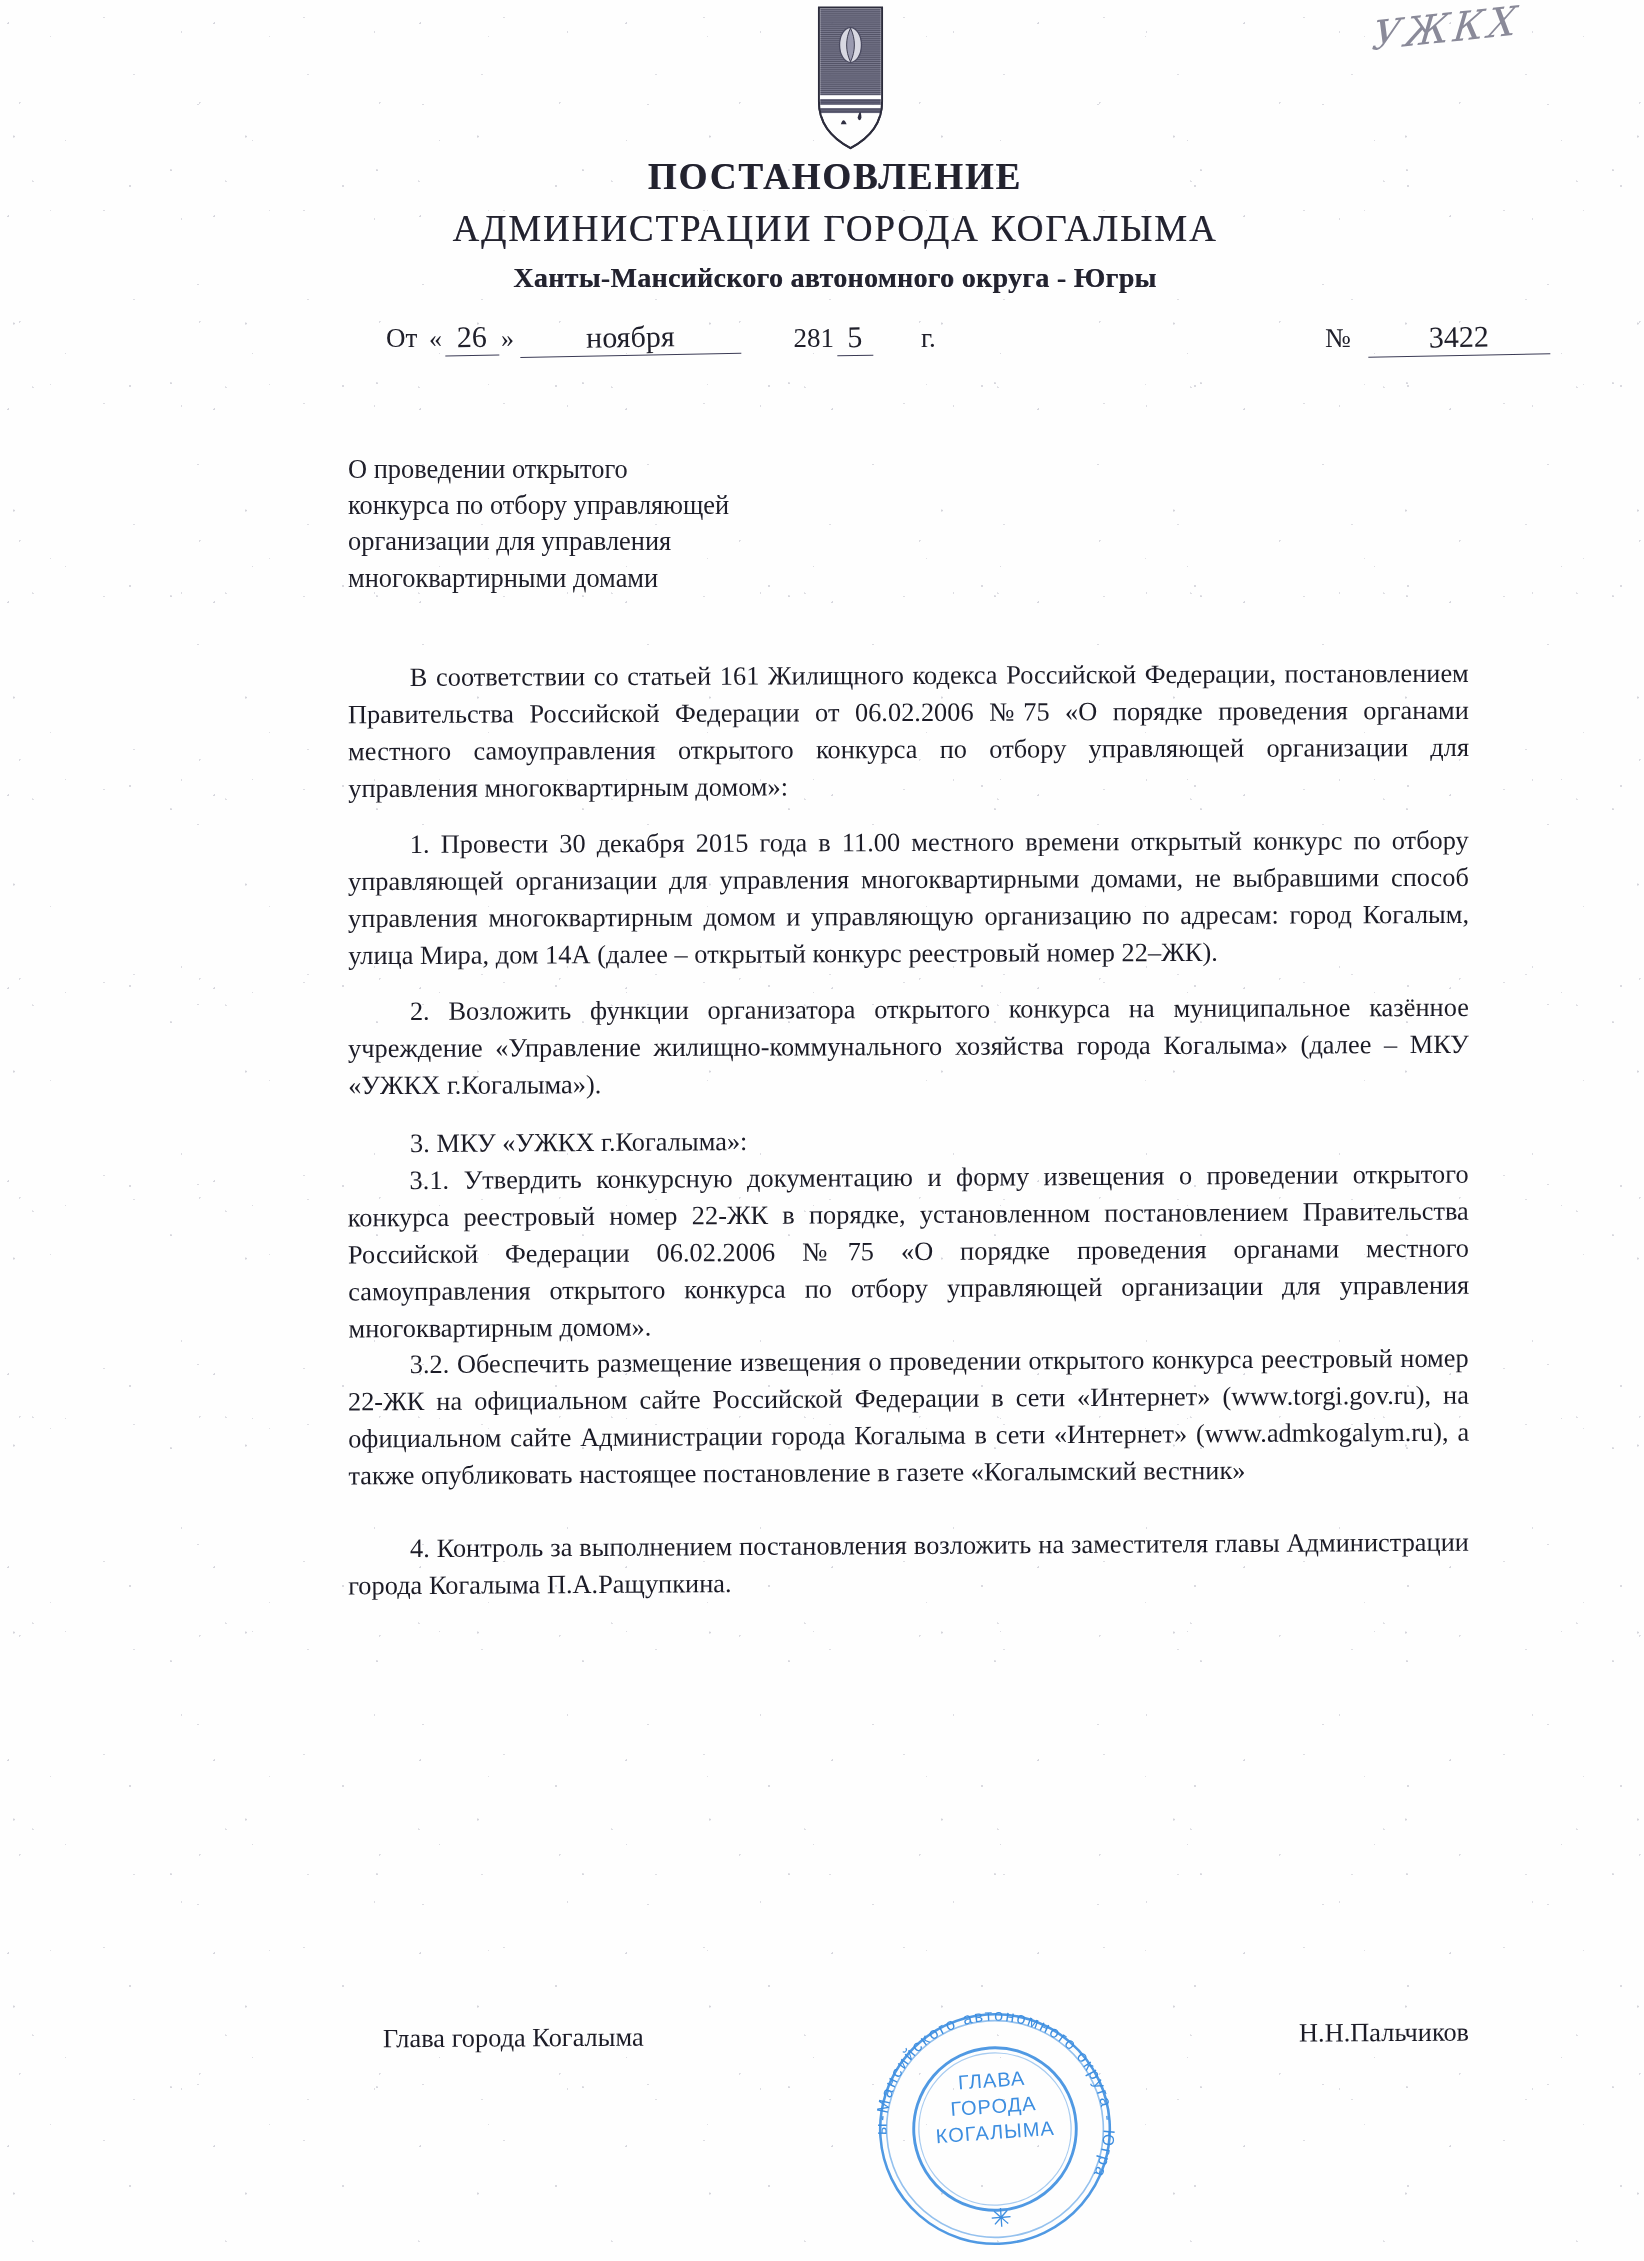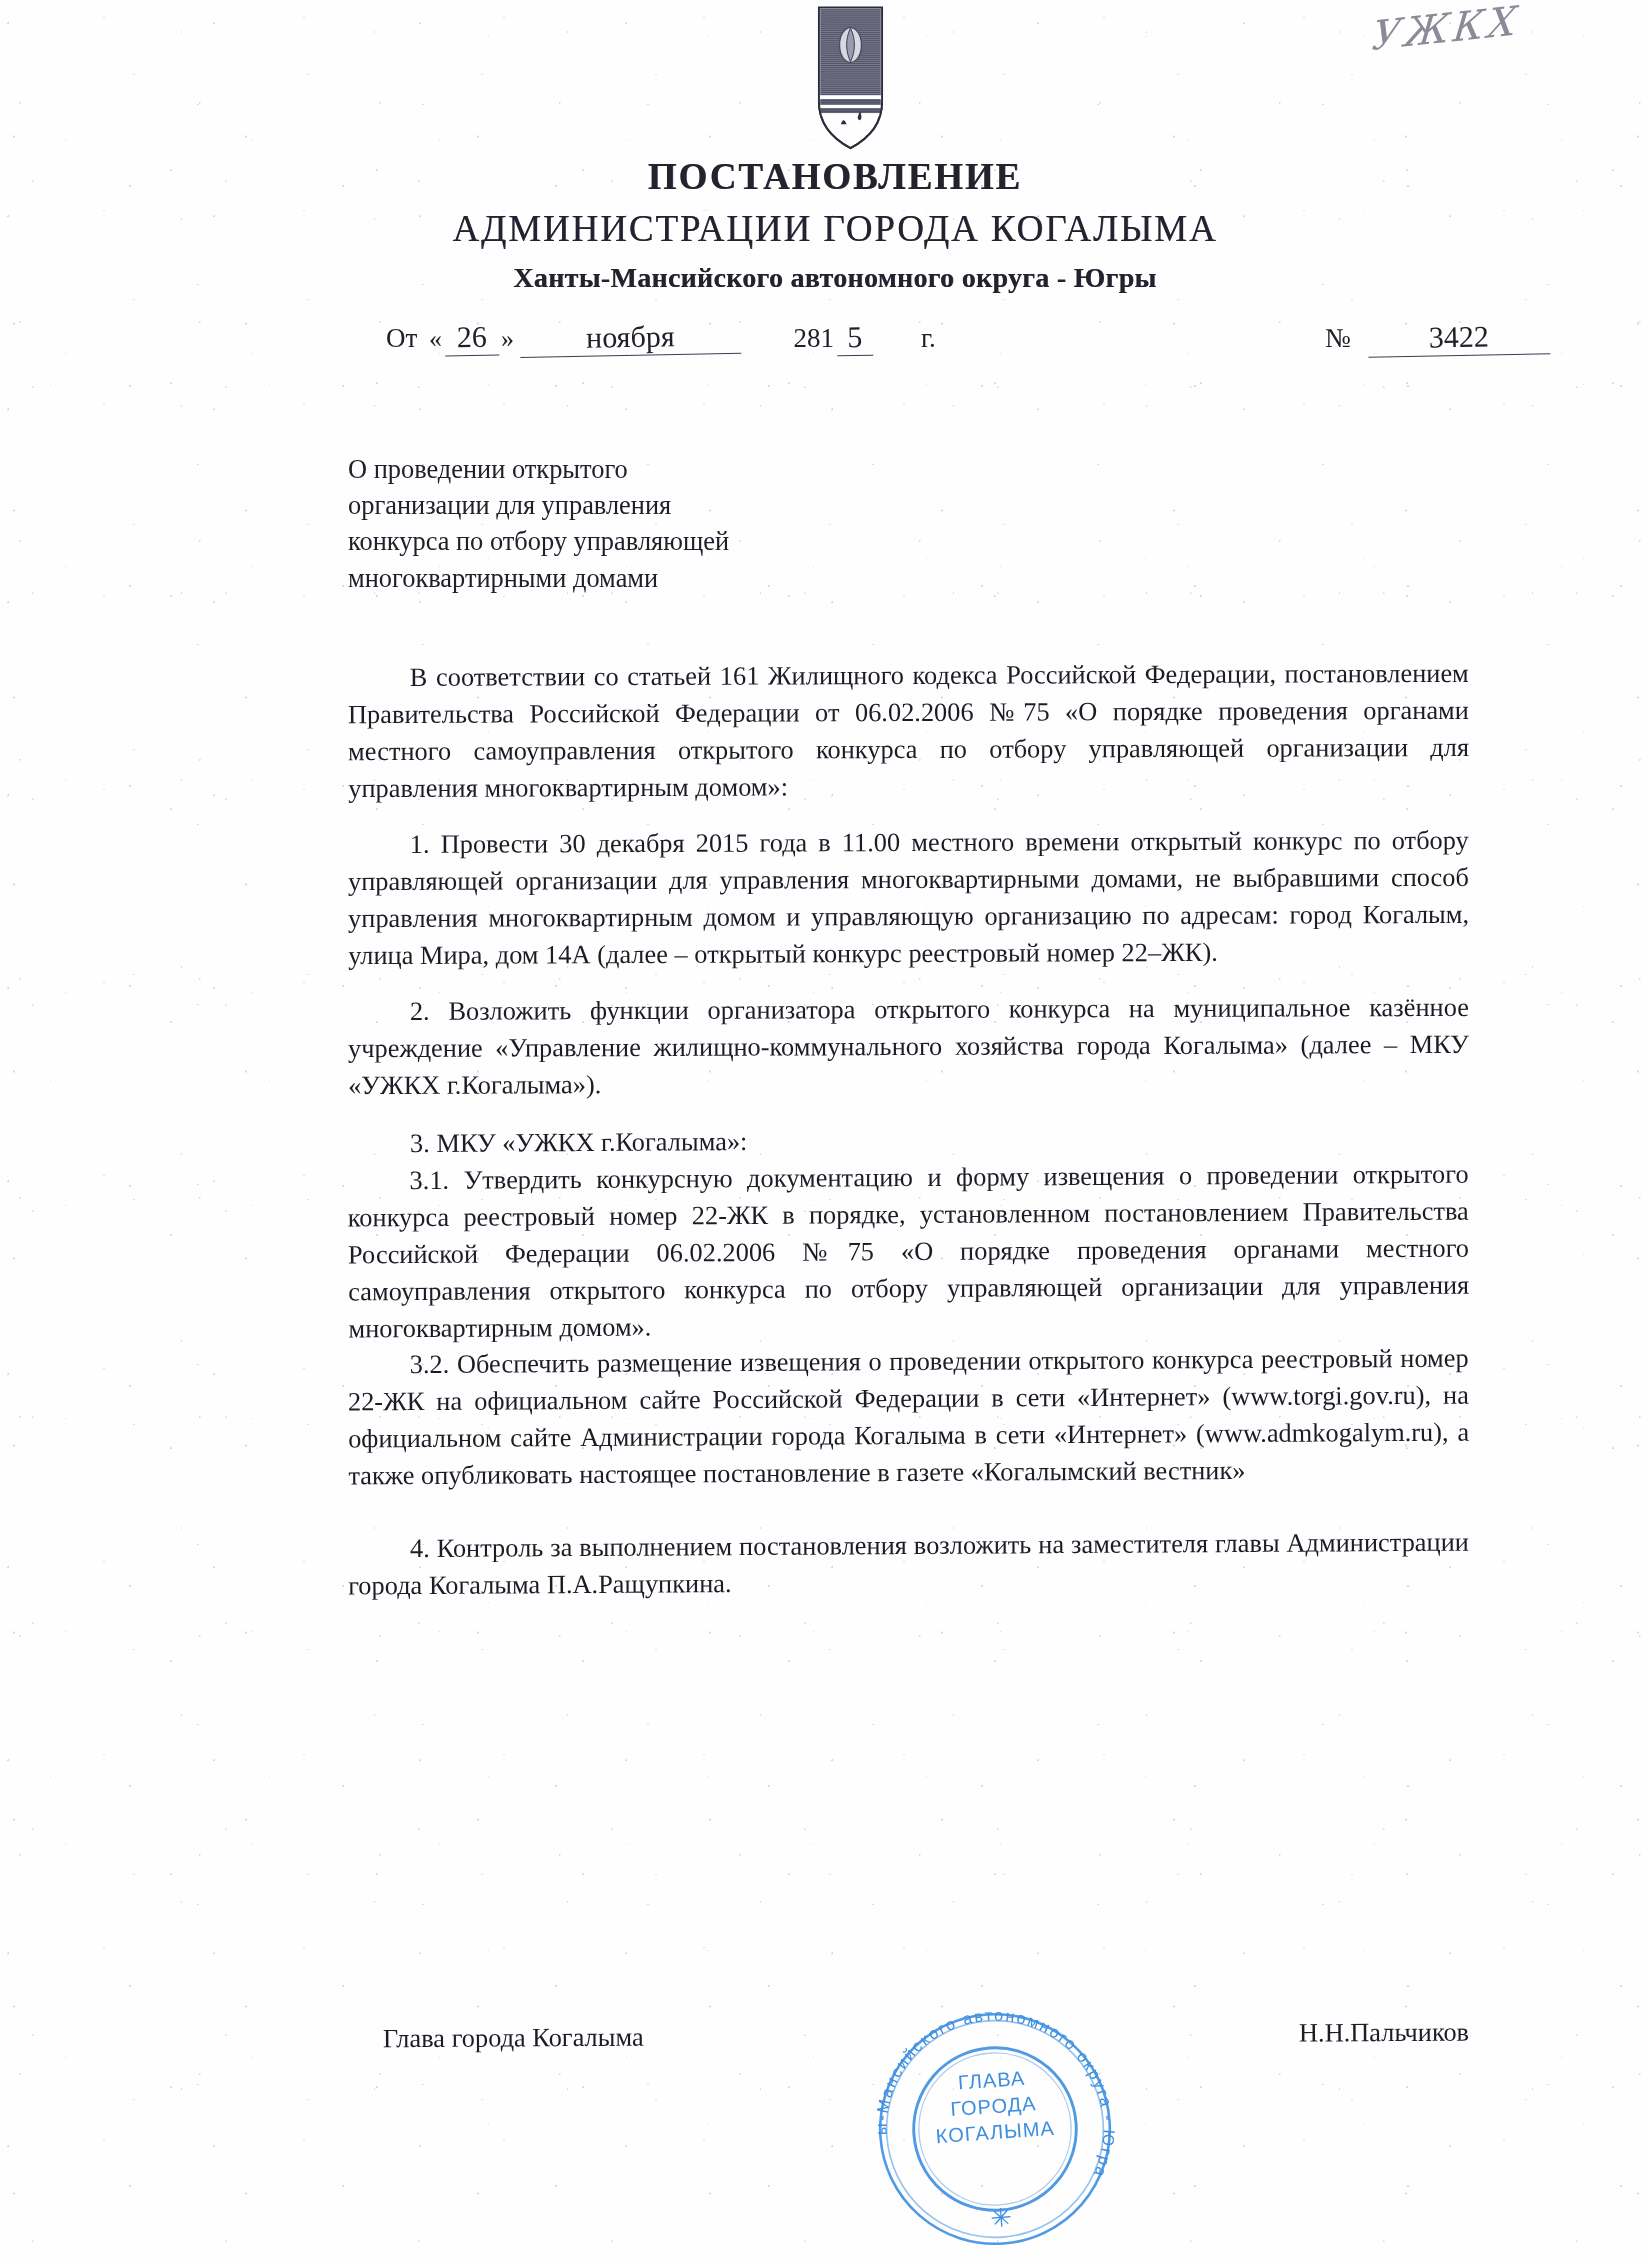--- a/index.html
+++ b/index.html
@@ -262,22 +262,22 @@
       <span class="lbl">г.</span>
     </div>
     <div class="meta-right">
       <span class="lbl">№</span>
       <span class="fill fill-num">3422</span>
     </div>
   </div>
 
   <div class="subject">
     <div>О проведении открытого</div>
+    <div>конкурса по отбору управляющей</div>
     <div>организации для управления</div>
-    <div>конкурса по отбору управляющей</div>
     <div>многоквартирными домами</div>
   </div>
 
   <div class="body-text">
 
     <p class="para drift-a">
       <span class="indent"></span><span>В соответствии со статьей 161 Жилищного кодекса Российской Федерации, постановлением Правительства Российской Федерации от 06.02.2006 №75 «О порядке проведения органами местного самоуправления открытого конкурса по отбору управляющей организации для управления многоквартирным домом»:</span>
     </p>
 
     <p class="para drift-a">

